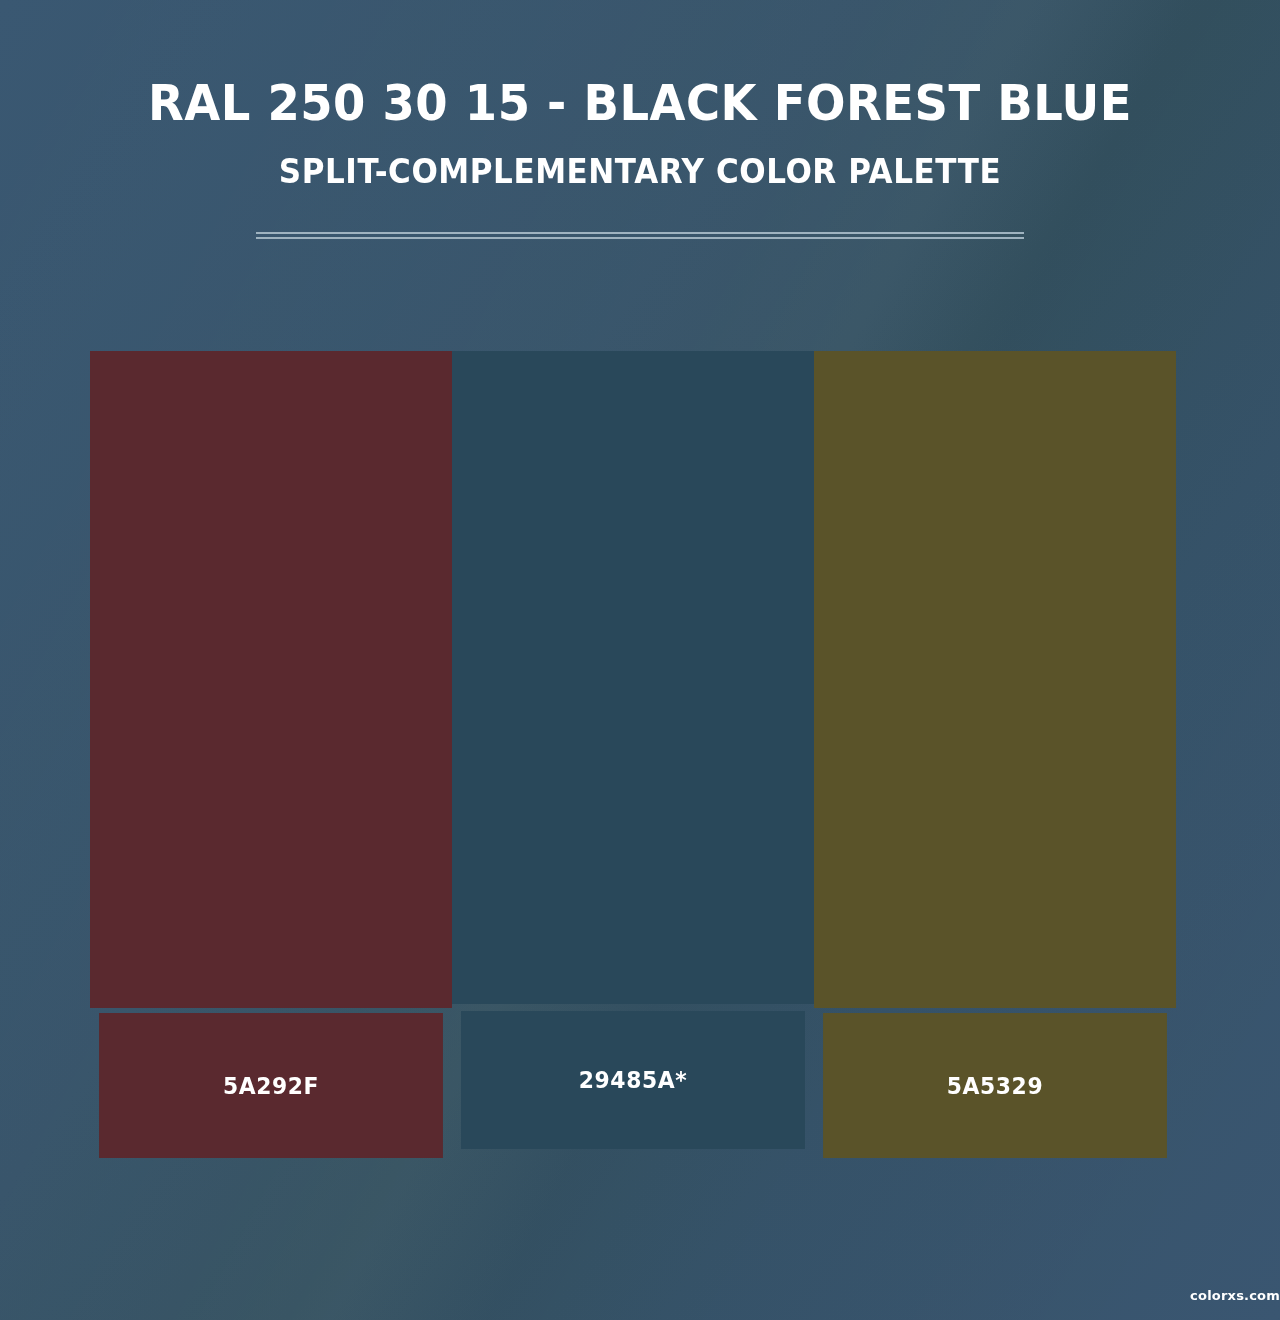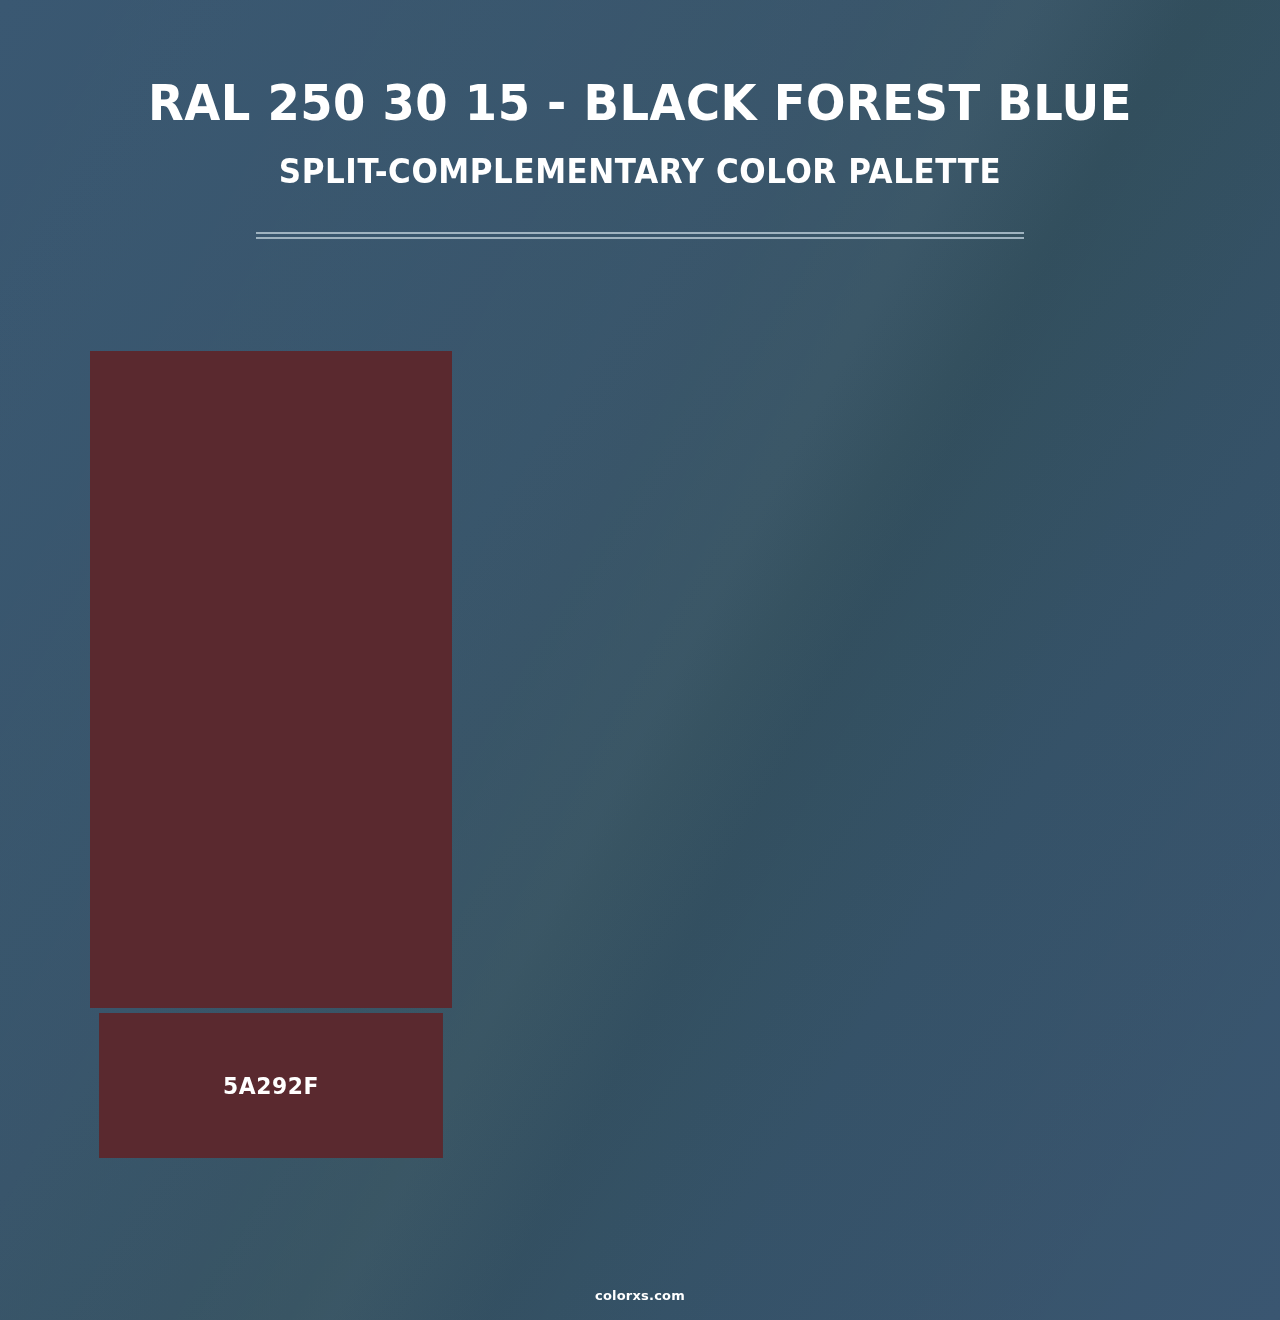--- a/index.html
+++ b/index.html
@@ -147,21 +147,21 @@
   #col-3 { left: 724px; width: 362px; }
   #col-3 .swatch-block { top: 0px;   height: 657px; }
   #col-3 .swatch-label { top: 662px; height: 145px; }
 
   
   #footer {
     position: absolute;
     top: 1288px;
     left: 0;
     width: 1280px;
-    text-align: center;
+    text-align: right;
     font-family: "DejaVu Sans", sans-serif;
     font-weight: bold;
     font-size: 13px;
     letter-spacing: 0.2px;
     color: #ffffff;
   }
 </style>
 </head>
 <body>
 
@@ -182,21 +182,33 @@
 
   <div id="palette">
 
     <div class="swatch-col" id="col-1">
       <div class="swatch-block" style="background-color: rgb(90, 41, 47);"></div>
       <div class="swatch-label" style="background-color: rgb(90, 41, 47);">
         <span>5A292F</span>
       </div>
     </div>
 
-
+    <div class="swatch-col" id="col-2">
+      <div class="swatch-block" style="background-color: rgb(41, 72, 90);"></div>
+      <div class="swatch-label" style="background-color: rgb(41, 72, 90);">
+        <span>29485A*</span>
+      </div>
+    </div>
+
+    <div class="swatch-col" id="col-3">
+      <div class="swatch-block" style="background-color: rgb(90, 83, 41);"></div>
+      <div class="swatch-label" style="background-color: rgb(90, 83, 41);">
+        <span>5A5329</span>
+      </div>
+    </div>
 
   </div>
 
   <div id="footer">
     <span>colorxs.com</span>
   </div>
 
 </div>
 
 </body></html>

